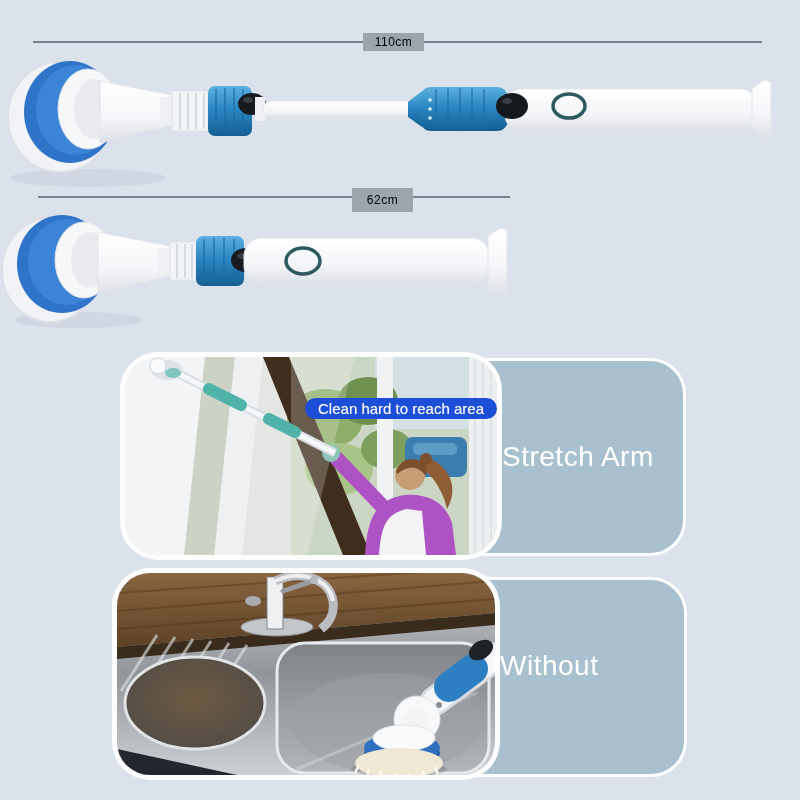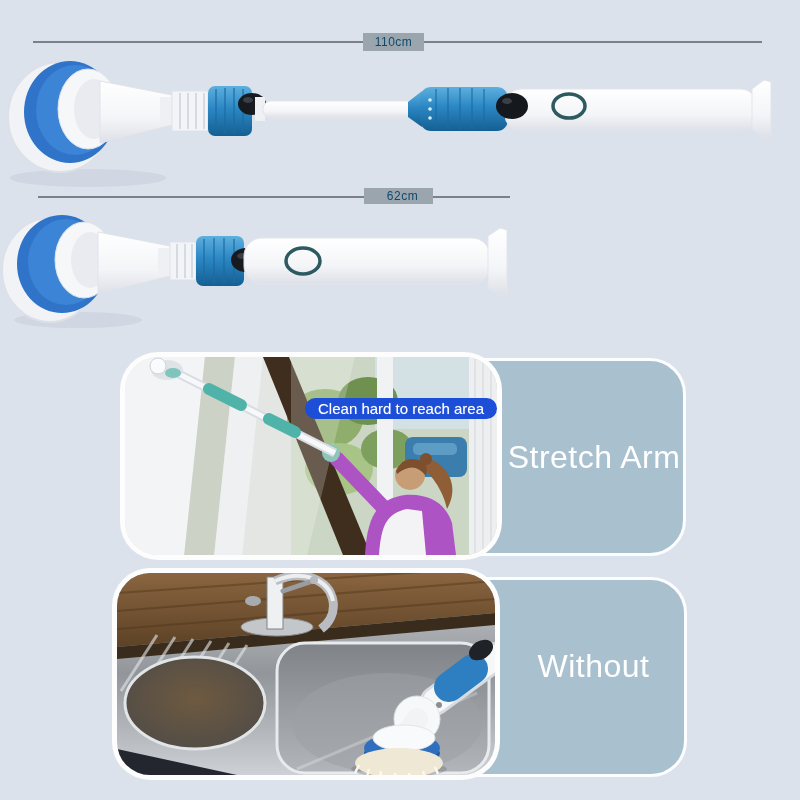--- a/index.html
+++ b/index.html
@@ -2,24 +2,24 @@
 <html><head>
 <meta charset="utf-8">
 <style>
   html,body{margin:0;padding:0;background:#dce2ec;}
   .page{position:relative;width:800px;height:800px;background:#dce2ec;overflow:hidden;
         font-family:"Liberation Sans",sans-serif;}
   
   .m-line{position:absolute;height:2px;background:#78818c;}
   .m-line.long{left:33px;top:41px;width:729px;}
   .m-line.short{left:38px;top:196px;width:472px;}
-  .m-label{position:absolute;background:#9ba5ae;color:#0c4a6e;font-size:12px;
+  .m-label{position:absolute;background:#9ba5ae;color:#000000;font-size:12px;
            display:flex;align-items:center;justify-content:center;letter-spacing:.5px;}
   .m-label.long{left:363px;top:33px;width:61px;height:18px;}
-  .m-label.short{left:364px;top:188px;width:61px;height:16px;padding-left:8px;}
+  .m-label.short{left:352px;top:188px;width:61px;height:24px;}
   svg{display:block;}
   .scrub-long{position:absolute;left:0;top:55px;}
   .scrub-short{position:absolute;left:0;top:210px;}
   
   .card{position:absolute;}
   .card1{left:120px;top:350px;width:570px;height:212px;}
   .card2{left:112px;top:568px;width:578px;height:212px;}
   .card-bg{position:absolute;background:#a9c1ce;border:3px solid #fcfdfe;border-radius:36px;
            box-sizing:border-box;}
   .card1 .card-bg{left:22px;top:8px;width:544px;height:198px;}
@@ -27,22 +27,22 @@
   .photo{position:absolute;background:#fdfdfe;border-radius:38px;padding:5px;box-sizing:border-box;}
   .photo1{left:0;top:2px;width:382px;height:208px;}
   .photo2{left:0;top:0;width:388px;height:212px;}
   .photo-inner{width:100%;height:100%;border-radius:33px;overflow:hidden;}
   .photo-inner svg{width:100%;height:100%;}
   .badge{position:absolute;z-index:3;background:#1d4ed8;color:#fff;border-radius:11px;
          display:flex;align-items:center;justify-content:center;font-size:15px;white-space:nowrap;
          text-shadow:0 0 1px rgba(255,255,255,.4);}
   .badge1{left:185px;top:48px;width:192px;height:21px;}
   .badge2{left:225px;top:33px;width:158px;height:21px;}
-  .card-label{position:absolute;color:#fff;font-size:32px;display:flex;flex-direction:column;
-              align-items:center;justify-content:center;text-align:center;letter-spacing:.5px;}
+  .card-label{position:absolute;color:#fff;font-size:28px;display:flex;flex-direction:column;
+              align-items:flex-start;justify-content:center;text-align:center;letter-spacing:.5px;}
   .card1 .card-label{left:382px;top:8px;width:184px;height:198px;}
   .card2 .card-label{left:388px;top:9px;width:187px;height:177px;line-height:46px;}
 </style>
 </head>
 <body>
 
 <div class="page">
 
   <div class="m-line long"></div>
   <div class="m-label long">110cm</div>

